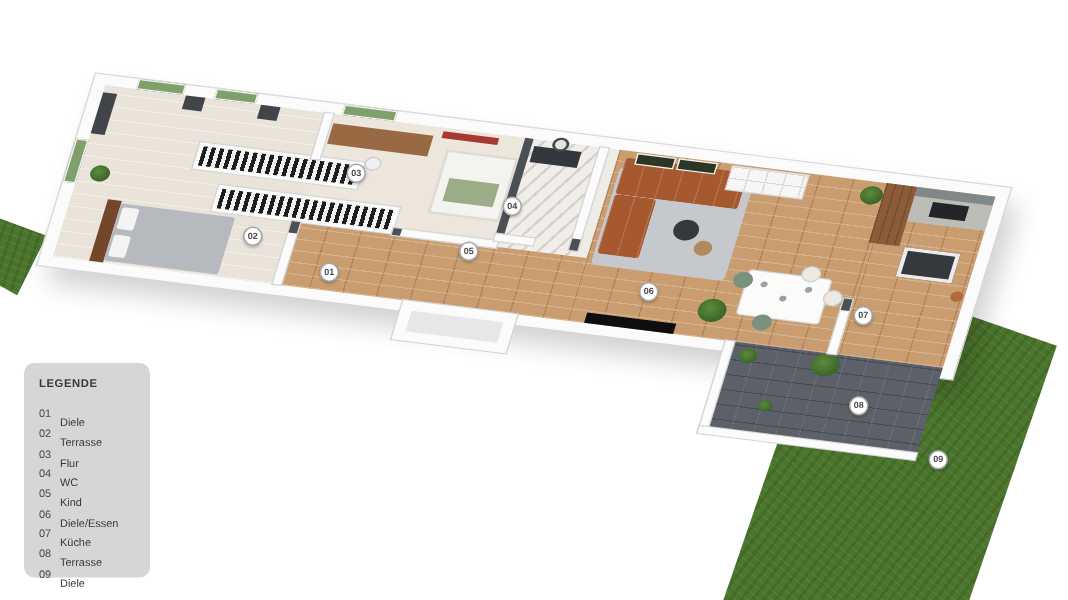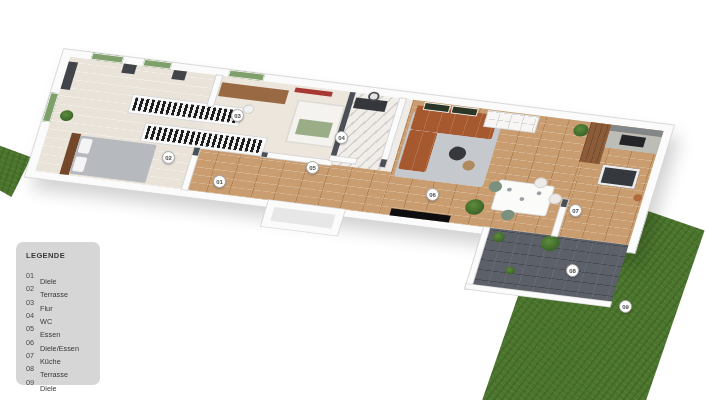--- a/index.html
+++ b/index.html
@@ -186,21 +186,21 @@
     <div class="lrow">
       <span class="lnum">03</span>
       <span class="llab">Flur</span>
     </div>
     <div class="lrow">
       <span class="lnum">04</span>
       <span class="llab">WC</span>
     </div>
     <div class="lrow">
       <span class="lnum">05</span>
-      <span class="llab">Essen</span>
+      <span class="llab">Kind</span>
     </div>
     <div class="lrow">
       <span class="lnum">06</span>
       <span class="llab">Diele/Essen</span>
     </div>
     <div class="lrow">
       <span class="lnum">07</span>
       <span class="llab">Küche</span>
     </div>
     <div class="lrow">

